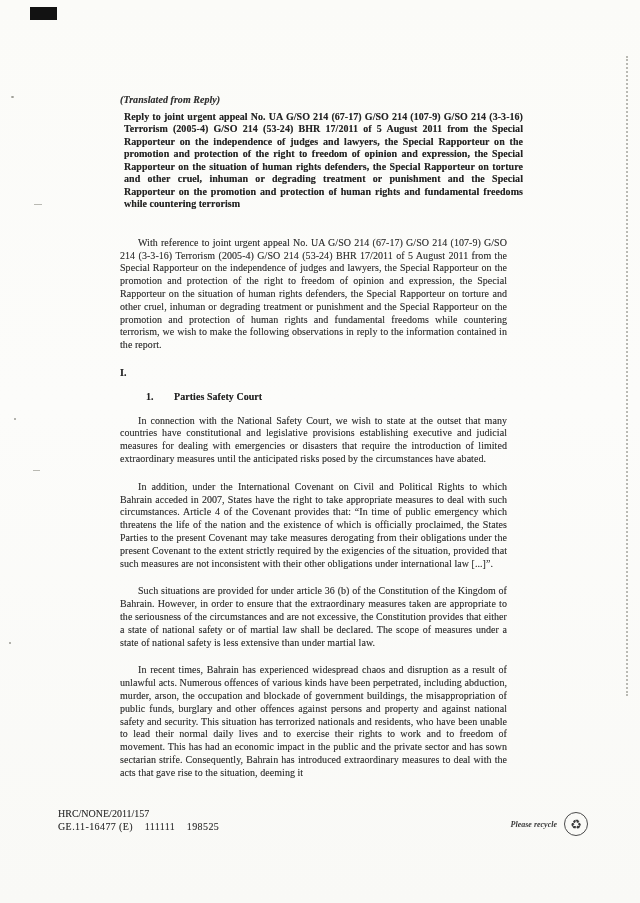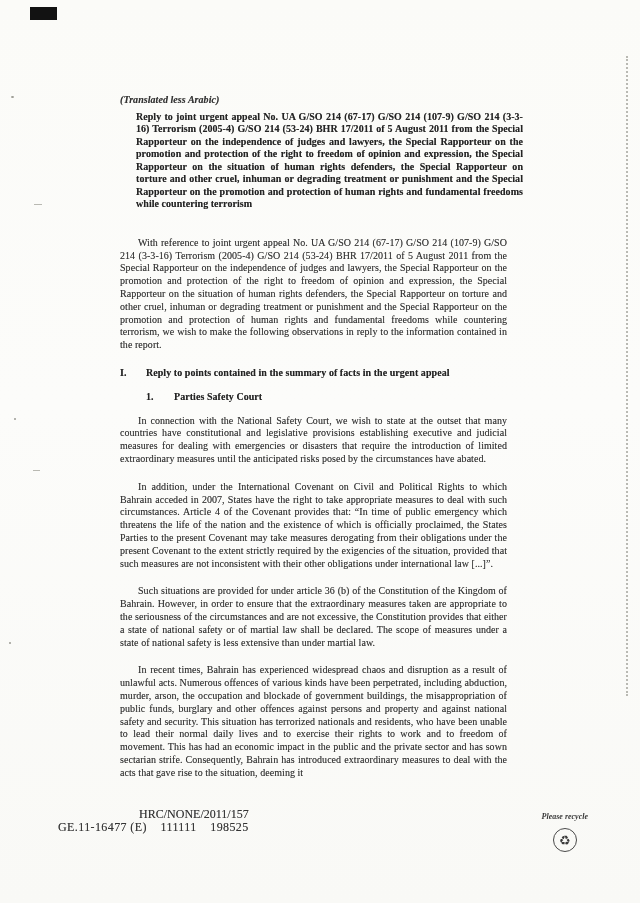--- a/index.html
+++ b/index.html
@@ -20,37 +20,36 @@
   
   .text-column{
     position:absolute;left:120px;top:94px;width:403px;
     font-size:10px;line-height:12.8px;
     text-align:justify;
     letter-spacing:.05px;
     color:#343434;
     text-shadow:0 0 .5px rgba(70,70,70,.55);
   }
   .translated{margin:0 0 4px 0;font-style:italic;font-weight:bold;}
-  .doc-title{margin:0 0 26px 16px;font-weight:bold;color:#242424;line-height:12.5px;}
+  .doc-title{margin:0 0 26px 4px;font-weight:bold;color:#242424;line-height:12.5px;}
   p.body{margin:0 16px 15px 0;text-indent:18px;}
   .heading1{display:flex;font-weight:bold;color:#242424;margin:2px 0 11px 0;}
   .heading1 .hnum{width:26px;flex:none;}
   .heading2{display:flex;font-weight:bold;color:#242424;margin:0 0 11px 26px;}
   .heading2 .hnum{width:28px;flex:none;}
   
   .footer-left{
     position:absolute;left:58px;top:808px;
-    font-size:12px;line-height:12.5px;color:#333;
+    font-size:10px;line-height:12.5px;color:#333;
     text-shadow:0 0 .5px rgba(70,70,70,.5);
-    text-align:right;
   }
   .footer-left .ge-line{white-space:pre;letter-spacing:.4px;}
   .footer-right{
     position:absolute;right:52px;top:812px;
-    display:flex;align-items:center;gap:7px;flex-direction:column;
+    display:flex;align-items:center;gap:7px;
   }
   .recycle-label{font-size:8px;font-weight:bold;font-style:italic;color:#3a3a3a;}
   .recycle-icon{
     width:22px;height:22px;flex:none;
     border:1.6px solid #4a4a4a;border-radius:50%;
     display:flex;align-items:center;justify-content:center;
     font-size:13px;color:#3a3a3a;line-height:1;
   }
 </style>
 </head>
@@ -61,29 +60,28 @@
   <div class="corner-mark"></div>
   <div class="right-dots"></div>
   <div class="speck" style="left:11px;top:96px;width:3px;height:2px;"></div>
   <div class="speck" style="left:14px;top:418px;width:2px;height:2px;"></div>
   <div class="speck" style="left:9px;top:642px;width:2px;height:2px;"></div>
   <div class="dash" style="left:34px;top:204px;width:8px;height:1px;"></div>
   <div class="dash" style="left:33px;top:470px;width:7px;height:1px;"></div>
 
   <div class="text-column">
 
-    <p class="translated">(Translated less Arabic)</p>
+    <p class="translated">(Translated from Reply)</p>
 
     <p class="doc-title">Reply to joint urgent appeal No. UA G/SO 214 (67-17) G/SO 214 (107-9) G/SO 214 (3-3-16) Terrorism (2005-4) G/SO 214 (53-24) BHR 17/2011 of 5 August 2011 from the Special Rapporteur on the independence of judges and lawyers, the Special Rapporteur on the promotion and protection of the right to freedom of opinion and expression, the Special Rapporteur on the situation of human rights defenders, the Special Rapporteur on torture and other cruel, inhuman or degrading treatment or punishment and the Special Rapporteur on the promotion and protection of human rights and fundamental freedoms while countering terrorism</p>
 
     <p class="body">With reference to joint urgent appeal No. UA G/SO 214 (67-17) G/SO 214 (107-9) G/SO 214 (3-3-16) Terrorism (2005-4) G/SO 214 (53-24) BHR 17/2011 of 5 August 2011 from the Special Rapporteur on the independence of judges and lawyers, the Special Rapporteur on the promotion and protection of the right to freedom of opinion and expression, the Special Rapporteur on the situation of human rights defenders, the Special Rapporteur on torture and other cruel, inhuman or degrading treatment or punishment and the Special Rapporteur on the promotion and protection of human rights and fundamental freedoms while countering terrorism, we wish to make the following observations in reply to the information contained in the report.</p>
 
     <div class="heading1">
       <span class="hnum">I.</span>
-      <span class="htext">Reply to points contained in the summary of facts in the urgent appeal</span>
     </div>
 
     <div class="heading2">
       <span class="hnum">1.</span>
       <span class="htext">Parties Safety Court</span>
     </div>
 
     <p class="body">In connection with the National Safety Court, we wish to state at the outset that many countries have constitutional and legislative provisions establishing executive and judicial measures for dealing with emergencies or disasters that require the introduction of limited extraordinary measures until the anticipated risks posed by the circumstances have abated.</p>
 
     <p class="body">In addition, under the International Covenant on Civil and Political Rights to which Bahrain acceded in 2007, States have the right to take appropriate measures to deal with such circumstances. Article 4 of the Covenant provides that: “In time of public emergency which threatens the life of the nation and the existence of which is officially proclaimed, the States Parties to the present Covenant may take measures derogating from their obligations under the present Covenant to the extent strictly required by the exigencies of the situation, provided that such measures are not inconsistent with their other obligations under international law [...]”.</p>

